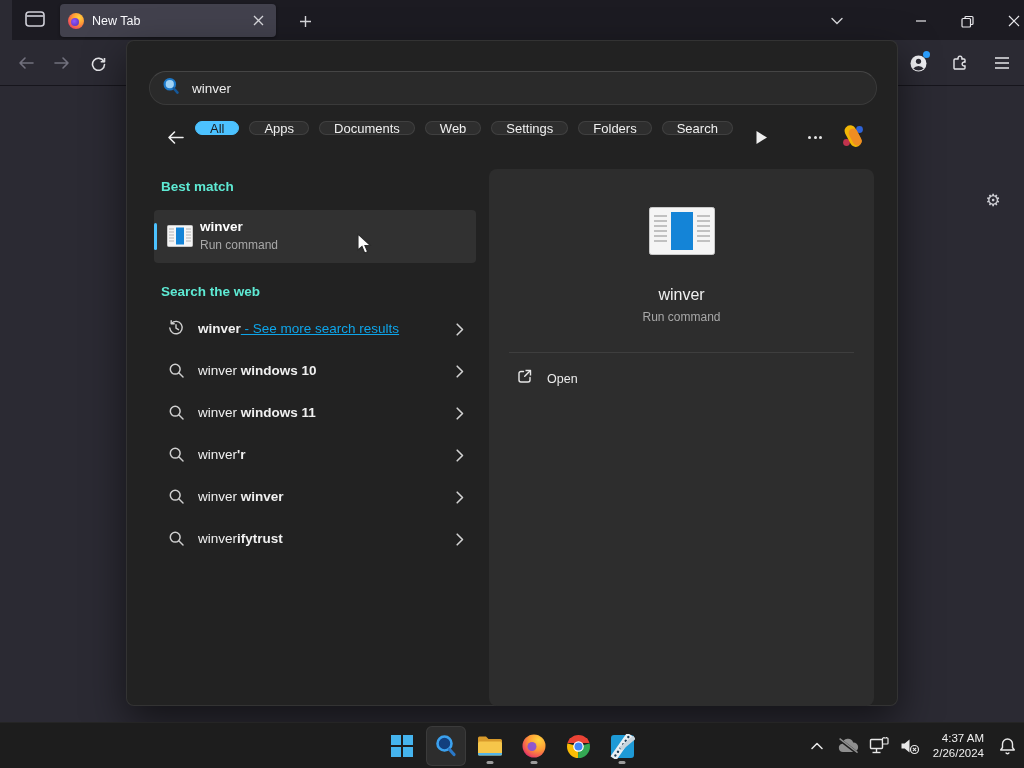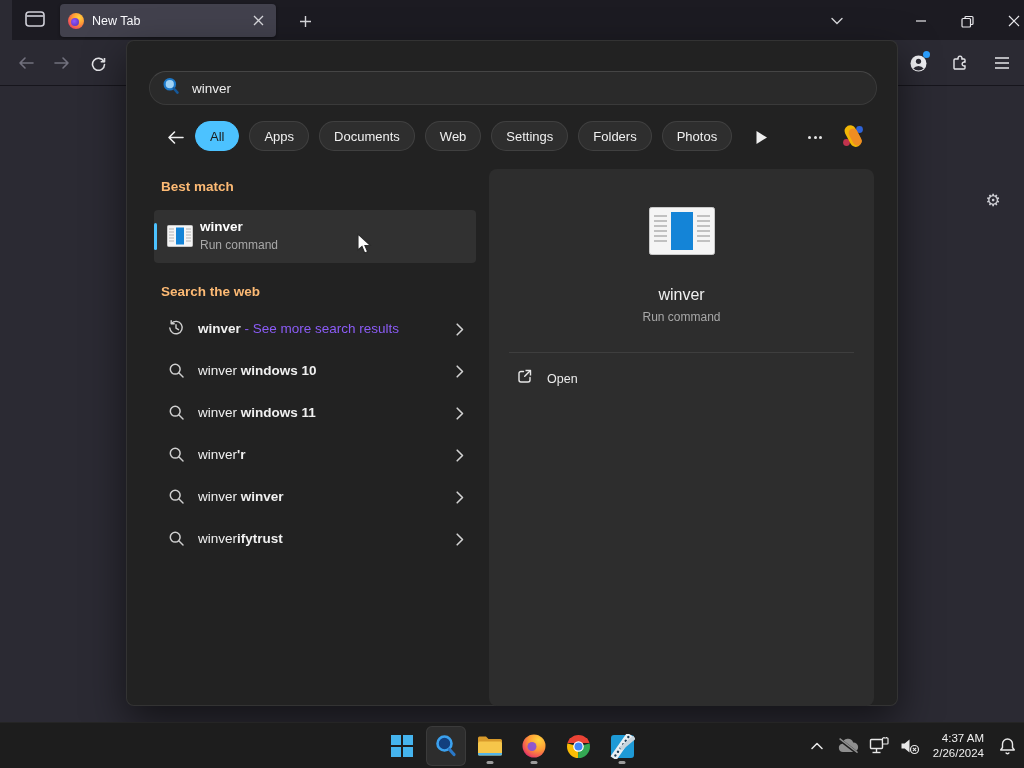--- a/index.html
+++ b/index.html
@@ -44,46 +44,46 @@
   .searchbox { position:absolute; left:22px; top:30px; width:728px; height:34px; background:#2a2a2a;
                border:1px solid #3a3a3a; border-top-color:#454545; border-radius:17px;
                display:flex; align-items:center; padding:0 12px; gap:12px; }
   .searchbox input { background:transparent; border:none; outline:none; color:#ececec;
                      font-size:13.5px; font-family:"Liberation Sans",sans-serif; width:100%; }
 
   .filter-row { position:absolute; left:0; top:80px; width:772px; height:32px; }
   .back-btn { position:absolute; left:36px; top:4px; width:24px; height:24px; display:flex;
               align-items:center; justify-content:center; }
   .pills { position:absolute; left:68px; top:0; display:flex; gap:10px; }
-  .pill { height:30px; padding:0 14px; border-radius:15px; background:#2e2e2e;
+  .pill { height:14px; padding:0 14px; border-radius:15px; background:#2e2e2e;
           border:1px solid rgba(255,255,255,.09); color:#f0f0f0; font-size:13px;
           display:flex; align-items:center; }
   .pill.sel { background:#4cc2ff; border-color:#4cc2ff; color:#1b1b1b; }
   .play-btn { position:absolute; left:622px; top:4px; width:24px; height:24px; display:flex;
               align-items:center; justify-content:center; }
   .more-btn { position:absolute; left:676px; top:4px; width:24px; height:24px; display:flex;
               align-items:center; justify-content:center; gap:2.5px; }
   .more-btn i { width:3px; height:3px; border-radius:50%; background:#e6e6e6; }
   .copilot-btn { position:absolute; left:712px; top:1px; width:28px; height:28px; }
 
   .left-col { position:absolute; left:27px; top:138px; width:322px; }
-  .sec-label { color:#fdba74; font-size:13.5px; font-weight:700; margin-left:7px; }
+  .sec-label { color:#5eead4; font-size:13.5px; font-weight:700; margin-left:7px; }
   .best-row { position:relative; margin-top:16px; height:53px; background:#313131;
               border-radius:4px; }
   .best-bar { position:absolute; left:0; top:13px; width:3px; height:27px; border-radius:2px; }
   .best-ico { position:absolute; left:13px; top:15px; }
   .best-title { position:absolute; left:46px; top:9px; color:#ffffff; font-size:13.5px; font-weight:700; }
   .best-sub { position:absolute; left:46px; top:28px; color:#a8a8a8; font-size:12px; }
   .web-label { margin-top:21px; }
   .sugg-list { margin-top:8px; }
   .sugg-row { position:relative; height:42px; display:flex; align-items:center; border-radius:4px; }
   .sugg-ico { width:18px; margin-left:13px; display:flex; align-items:center; justify-content:center; }
   .sugg-text { margin-left:13px; color:#f0f0f0; font-size:13.5px; white-space:nowrap; }
   .sugg-text .b { font-weight:700; }
-  .sugg-text .muted { color:#8b5cf6; }
+  .sugg-text .muted { color:#0ea5e9;text-decoration:underline; }
   .sugg-chev { position:absolute; right:12px; top:15px; }
 
   .detail-card { position:absolute; left:362px; top:128px; width:385px; height:537px;
                  background:#2d2d2d; border-radius:8px; display:flex; flex-direction:column;
                  align-items:center; }
   .detail-title { margin-top:27px; color:#f0f0f0; font-size:16px; }
   .detail-sub { margin-top:6px; color:#a8a8a8; font-size:12px; }
   .detail-div { margin-top:28px; width:345px; height:1px; background:#3e3e3e; }
   .open-row { align-self:flex-start; margin:15px 0 0 27px; display:flex; align-items:center; gap:14px; }
   .open-label { color:#ececec; font-size:12.5px; }
@@ -218,21 +218,21 @@
             <path d="M16 7.5 H2 M7.5 2 L2 7.5 L7.5 13" fill="none" stroke="#eeeeee" stroke-width="1.6" stroke-linecap="round" stroke-linejoin="round"></path>
           </svg>
       </div>
       <div class="pills" id="filter-pills">
           <div class="pill sel">All</div>
           <div class="pill">Apps</div>
           <div class="pill">Documents</div>
           <div class="pill">Web</div>
           <div class="pill">Settings</div>
           <div class="pill">Folders</div>
-          <div class="pill">Photos</div>
+          <div class="pill">Search</div>
         </div>
       <div class="play-btn">
         <svg width="13" height="15" viewBox="0 0 13 15">
             <path d="M1.5 1 L12 7.5 L1.5 14 z" fill="#efefef"></path>
           </svg>
       </div>
       <div class="more-btn">
           <i></i>
           <i></i>
           <i></i>

